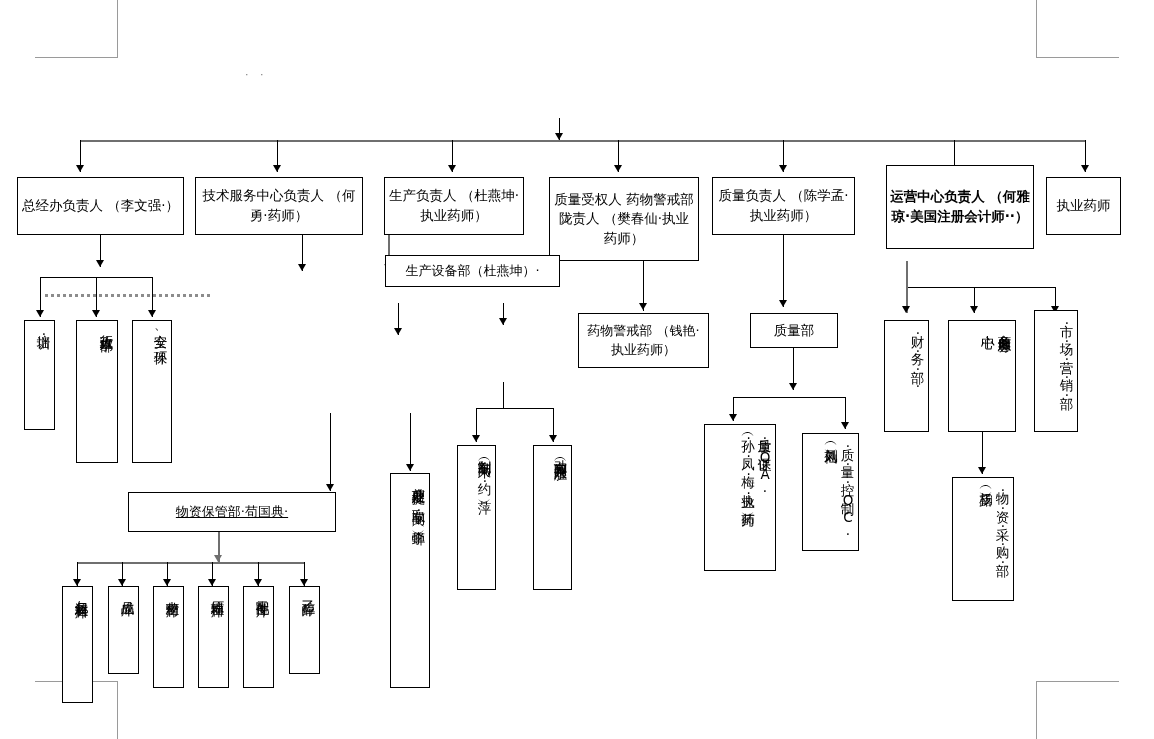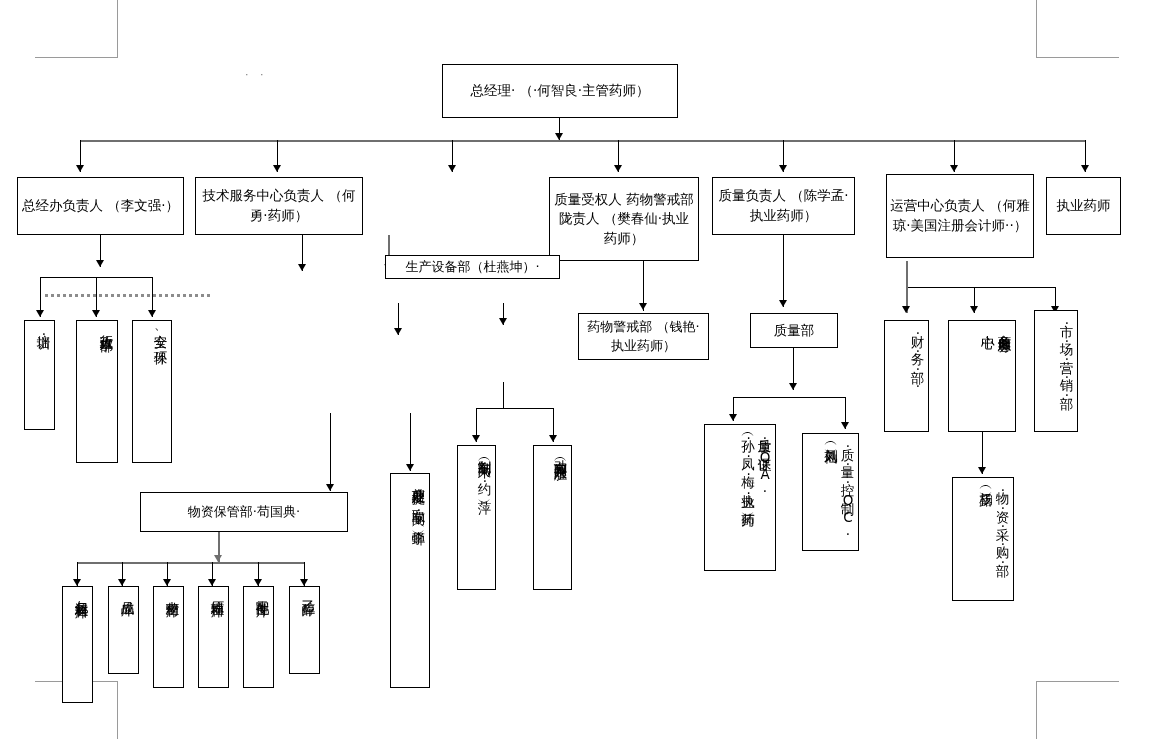--- a/index.html
+++ b/index.html
@@ -65,24 +65,20 @@
 <div id="canvas">
 
   <div class="crop tl"></div>
   <div class="crop tr"></div>
   <div class="crop bl"></div>
   <div class="crop br"></div>
 
 
   <div class="dots2" style="left:245px;top:68px;">· ·</div>
 
-  <div class="box" style="left:442px;top:64px;width:236px;height:54px;">
-    <div class="txt">总经理·
-（·何智良·主管药师）</div>
-  </div>
 
   <div class="ln v" style="left:559px;top:118px;height:22px;"></div>
   <div class="arrow" style="left:555px;top:133px;"></div>
 
   <div class="lnq h" style="left:80px;top:140px;width:1005px;"></div>
 
   <div class="ln v" style="left:80px;top:140px;height:32px;"></div>
   <div class="arrow" style="left:76px;top:165px;"></div>
 
   <div class="ln v" style="left:277px;top:140px;height:32px;"></div>
@@ -106,33 +102,37 @@
   <div class="box" style="left:17px;top:177px;width:167px;height:58px;">
     <div class="txt">总经办负责人
 （李文强·）</div>
   </div>
 
   <div class="box" style="left:195px;top:177px;width:168px;height:58px;">
     <div class="txt">技术服务中心负责人
 （何勇·药师）</div>
   </div>
 
+  <div class="box" style="left:384px;top:177px;width:140px;height:58px;">
+    <div class="txt">生产负责人
+（杜燕坤·执业药师）</div>
+  </div>
 
   <div class="box" style="left:712px;top:177px;width:143px;height:58px;">
     <div class="txt">质量负责人
 （陈学孟·执业药师）</div>
   </div>
 
   <div class="box" style="left:549px;top:177px;width:150px;height:84px;">
     <div class="txt">质量受权人
 药物警戒部陇责人
 （樊春仙·执业药师）</div>
   </div>
 
-  <div class="box" style="left:886px;top:174px;width:148px;height:84px;">
+  <div class="box" style="left:886px;top:165px;width:148px;height:84px;font-weight:bold;">
     <div class="txt">运营中心负责人
 （何雅琼·美国注册会计师··）</div>
   </div>
 
   <div class="box" style="left:1046px;top:177px;width:75px;height:58px;">
     <div class="txt">执业药师</div>
   </div>
 
   <div class="ln v" style="left:100px;top:235px;height:32px;"></div>
   <div class="arrow" style="left:96px;top:260px;"></div>
@@ -157,37 +157,37 @@
 
   <div class="vbox" style="left:132px;top:320px;width:40px;height:143px;">
     <div class="txt">安全、环保</div>
   </div>
 
   <div class="ln v" style="left:302px;top:235px;height:36px;"></div>
   <div class="arrow" style="left:298px;top:264px;"></div>
 
   <div class="lnq v" style="left:388px;top:235px;height:36px;"></div>
   <div class="arrow gray" style="left:384px;top:264px;"></div>
-  <div class="box small" style="left:385px;top:255px;width:175px;height:24px;">
+  <div class="box small" style="left:385px;top:255px;width:175px;height:32px;">
     <div class="txt">生产设备部（杜燕坤）·</div>
   </div>
 
   <div class="ln v" style="left:398px;top:303px;height:32px;"></div>
   <div class="arrow" style="left:394px;top:328px;"></div>
   <div class="ln v" style="left:503px;top:303px;height:22px;"></div>
   <div class="arrow" style="left:499px;top:318px;"></div>
 
 
 
   <div class="ln v" style="left:330px;top:413px;height:78px;"></div>
   <div class="arrow" style="left:326px;top:484px;"></div>
   <div class="ln v" style="left:410px;top:413px;height:58px;"></div>
   <div class="arrow" style="left:406px;top:464px;"></div>
 
-  <div class="box small" style="left:140px;top:492px;width:208px;height:40px;">
+  <div class="box small" style="left:128px;top:492px;width:208px;height:40px;text-decoration:underline;">
     <div class="txt">物资保管部·苟国典·</div>
   </div>
 
   <div class="vbox" style="left:390px;top:473px;width:40px;height:215px;">
     <div class="txt">前处理及提·取车间·（李蝉）</div>
   </div>
 
   <div class="ln v" style="left:503px;top:382px;height:26px;"></div>
   <div class="ln h" style="left:476px;top:408px;width:78px;"></div>
   <div class="ln v" style="left:476px;top:408px;height:34px;"></div>
@@ -234,21 +234,21 @@
   </div>
   <div class="vbox" style="left:243px;top:586px;width:31px;height:102px;">
     <div class="txt">零配件库</div>
   </div>
   <div class="vbox" style="left:289px;top:586px;width:31px;height:88px;">
     <div class="txt">乙醇库</div>
   </div>
 
   <div class="ln v" style="left:643px;top:261px;height:50px;"></div>
   <div class="arrow" style="left:639px;top:303px;"></div>
-  <div class="box small" style="left:578px;top:313px;width:131px;height:47px;">
+  <div class="box small" style="left:578px;top:313px;width:131px;height:55px;">
     <div class="txt">药物警戒部
 （钱艳·执业药师）</div>
   </div>
 
   <div class="ln v" style="left:783px;top:235px;height:72px;"></div>
   <div class="arrow" style="left:779px;top:300px;"></div>
   <div class="box" style="left:750px;top:313px;width:88px;height:35px;">
     <div class="txt">质量部</div>
   </div>
 

